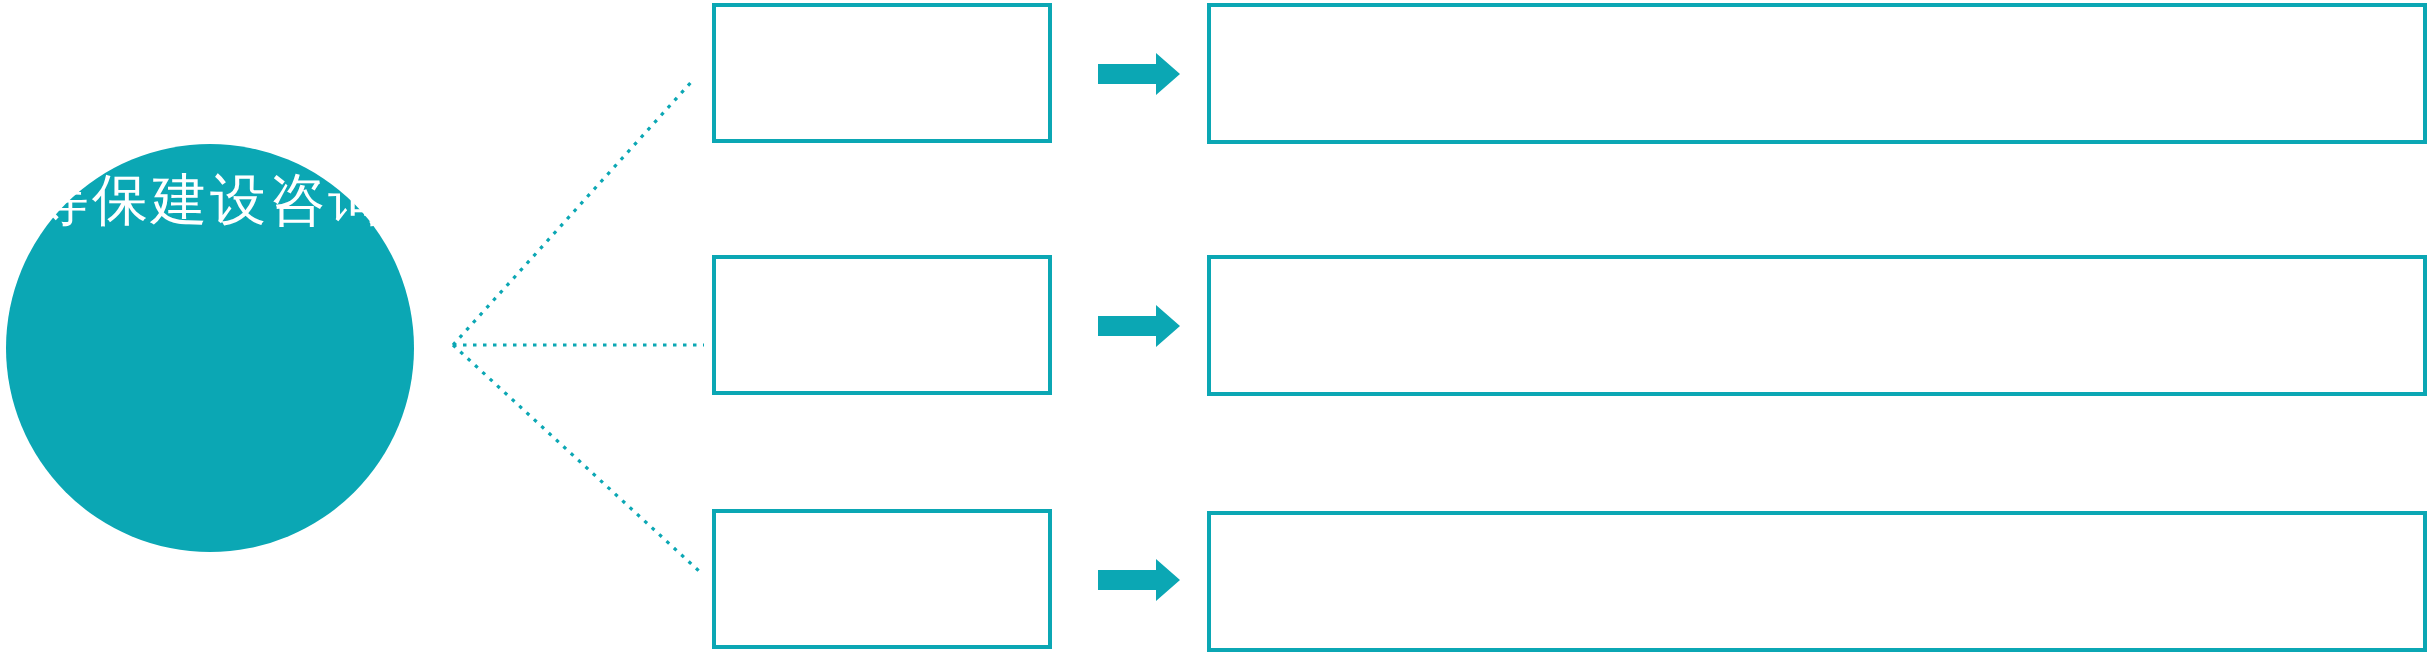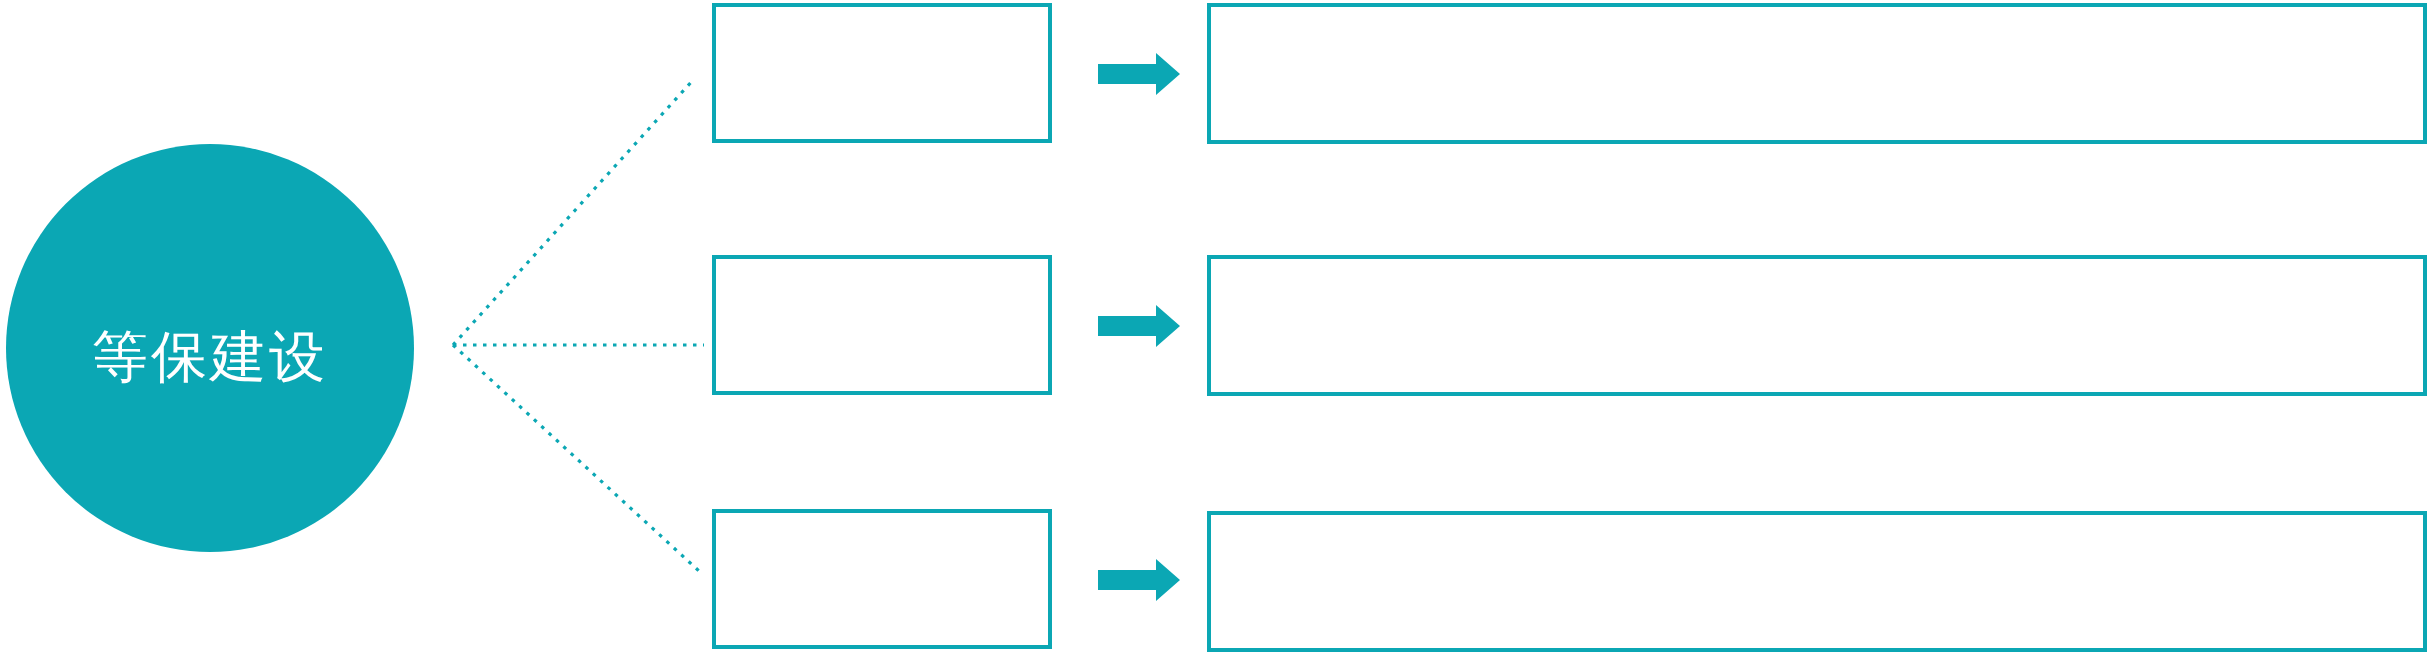--- a/index.html
+++ b/index.html
@@ -35,21 +35,20 @@
     stroke:none;
   }
   
   .circle{
     position:absolute;
     left:6px; top:144px;
     width:408px; height:408px;
     border-radius:50%;
     background:var(--accent);
     display:flex;
-    align-items:center;
     justify-content:center;
     padding-top:18px;
   }
   .circle .line{
     color:var(--on-accent);
     font-size:56px;
     line-height:76px;
     font-weight:300;
     letter-spacing:3px;
     text-align:center;
@@ -85,20 +84,21 @@
     <line class="dotted" x1="453" y1="345" x2="704" y2="345"></line>
     <line class="dotted" x1="453" y1="345" x2="699" y2="571"></line>
 
     <path class="arrow" d="M1098,64 H1156 V53 L1180,74 L1156,95 V84 H1098 Z"></path>
     <path class="arrow" d="M1098,316 H1156 V305 L1180,326 L1156,347 V336 H1098 Z"></path>
     <path class="arrow" d="M1098,570 H1156 V559 L1180,580 L1156,601 V590 H1098 Z"></path>
   </svg>
 
   <div class="circle">
     <div class="line">等保建设</div>
+    <div class="line">咨询</div>
   </div>
 
   <div class="box small r1s">
     <span></span>
   </div>
   <div class="box small r2s">
     <span></span>
   </div>
   <div class="box small r3s">
     <span></span>

